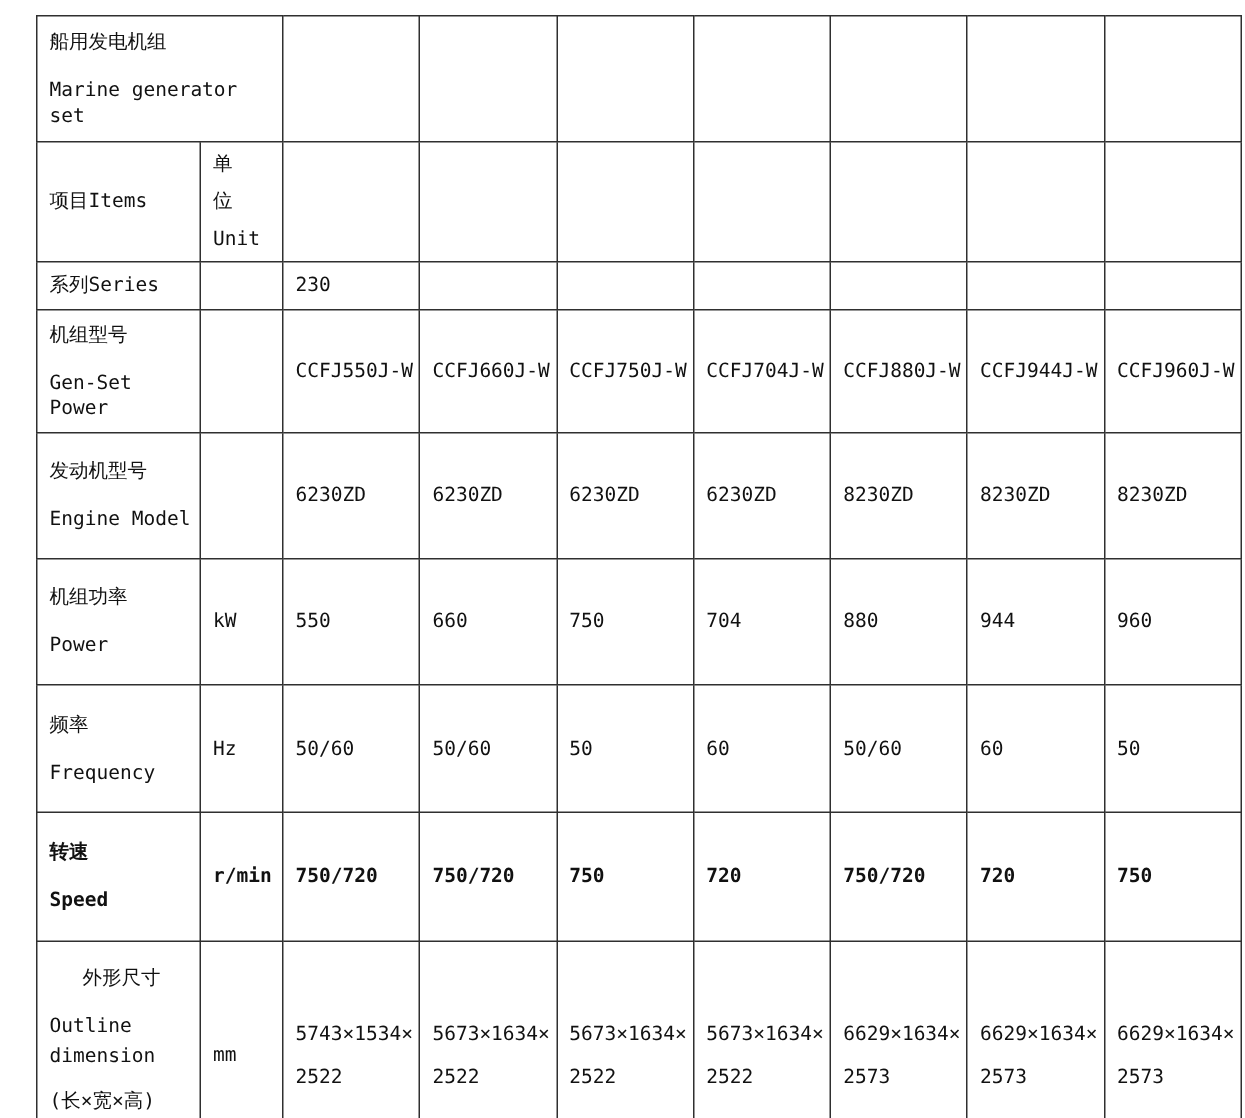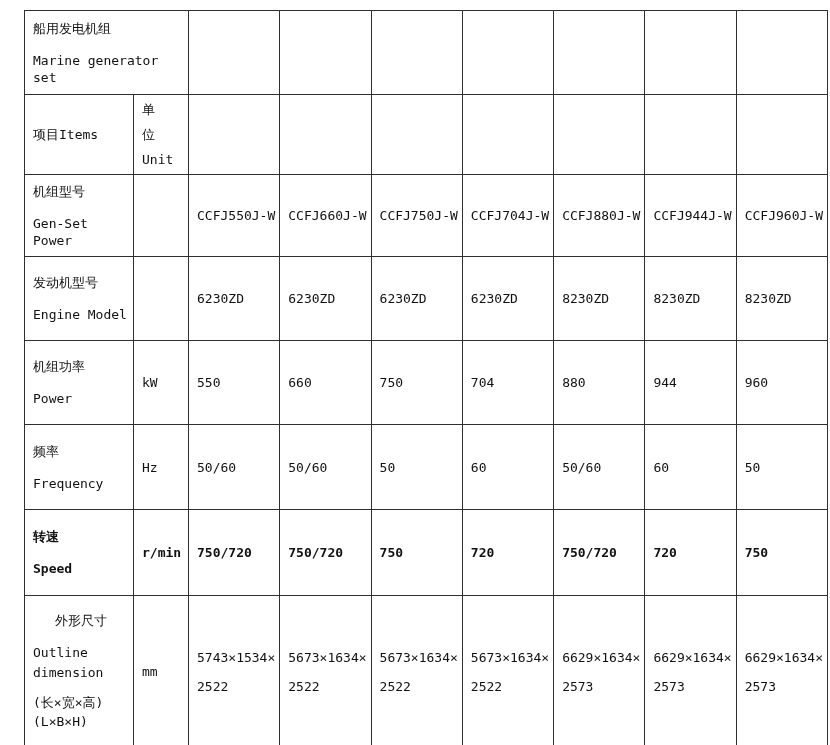--- a/index.html
+++ b/index.html
@@ -91,20 +91,35 @@
       </td>
       <td></td>
       <td></td>
       <td></td>
       <td></td>
       <td></td>
       <td></td>
       <td></td>
     </tr>
 
+    <tr class="r-series">
+      <td>
+        <div class="val">系列Series</div>
+      </td>
+      <td></td>
+      <td>
+        <div class="val">230</div>
+      </td>
+      <td></td>
+      <td></td>
+      <td></td>
+      <td></td>
+      <td></td>
+      <td></td>
+    </tr>
 
     <tr class="r-genset">
       <td>
         <div class="zh">机组型号</div>
         <div class="en">Gen-Set Power</div>
       </td>
       <td>
         <div class="val"></div>
       </td>
       <td>

